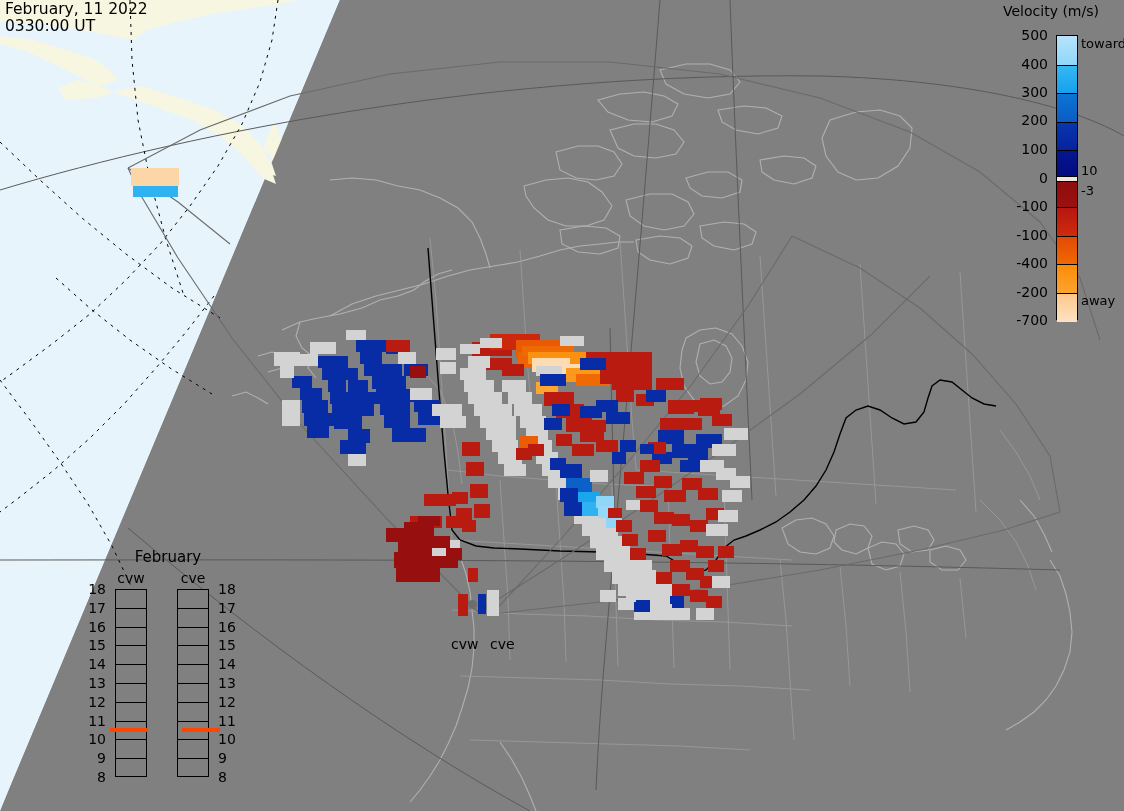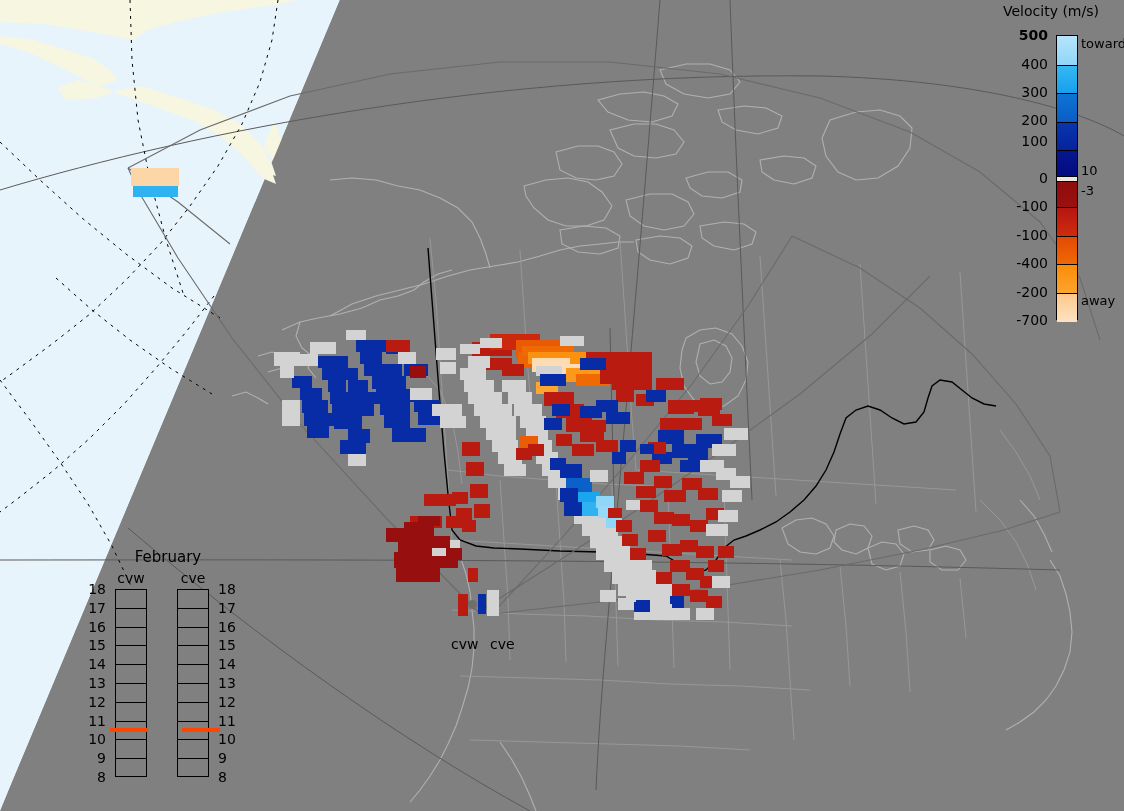--- a/index.html
+++ b/index.html
@@ -468,29 +468,30 @@
       <div class="cell" style="left: 640px; top: 570px; width: 16px; height: 12px; background: rgb(211, 211, 211);"></div>
       <div class="cell" style="left: 610px; top: 560px; width: 16px; height: 12px; background: rgb(211, 211, 211);"></div>
       <div class="cell" style="left: 626px; top: 500px; width: 14px; height: 10px; background: rgb(211, 211, 211);"></div>
       <div class="cell" style="left: 634px; top: 602px; width: 12px; height: 10px; background: rgb(7, 44, 165);"></div>
       <div class="cell" style="left: 458px; top: 594px; width: 10px; height: 22px; background: rgb(186, 27, 16);"></div>
       <div class="cell" style="left: 478px; top: 594px; width: 8px; height: 20px; background: rgb(7, 44, 165);"></div>
       <div class="cell" style="left: 487px; top: 590px; width: 12px; height: 26px; background: rgb(211, 211, 211);"></div>
       <div class="cell" style="left: 468px; top: 568px; width: 10px; height: 14px; background: rgb(186, 27, 16);"></div>
     </div>
 
+  <div class="datestamp"><span>February, 11 2022</span><br><span>0330:00 UT</span></div>
 
   <div id="velpanel">
     <div class="vel-title">Velocity (m/s)</div>
     <div class="vticks">
-        <div class="vtick" style="top: 7px; font-weight: bold;">500</div>
+        <div class="vtick" style="top: 7px;">500</div>
         <div class="vtick" style="top: 35.5px;">400</div>
         <div class="vtick" style="top: 64px;">300</div>
         <div class="vtick" style="top: 92px;">200</div>
-        <div class="vtick" style="top: 113px;">100</div>
+        <div class="vtick" style="top: 121px;">100</div>
         <div class="vtick" style="top: 149.5px;">0</div>
         <div class="vtick" style="top: 178px;">-100</div>
         <div class="vtick" style="top: 206.5px;">-100</div>
         <div class="vtick" style="top: 235px;">-400</div>
         <div class="vtick" style="top: 263.5px;">-200</div>
         <div class="vtick" style="top: 292px;">-700</div>
       </div>
     <div id="velbar">
         <div class="vband" style="top: 0px; height: 28.5px; background: linear-gradient(rgb(183, 228, 251), rgb(143, 214, 248));"></div>
         <div class="vband" style="top: 28.5px; height: 28.5px; background: linear-gradient(rgb(54, 183, 242), rgb(20, 160, 236)); border-top: 1px solid rgb(0, 0, 0);"></div>

